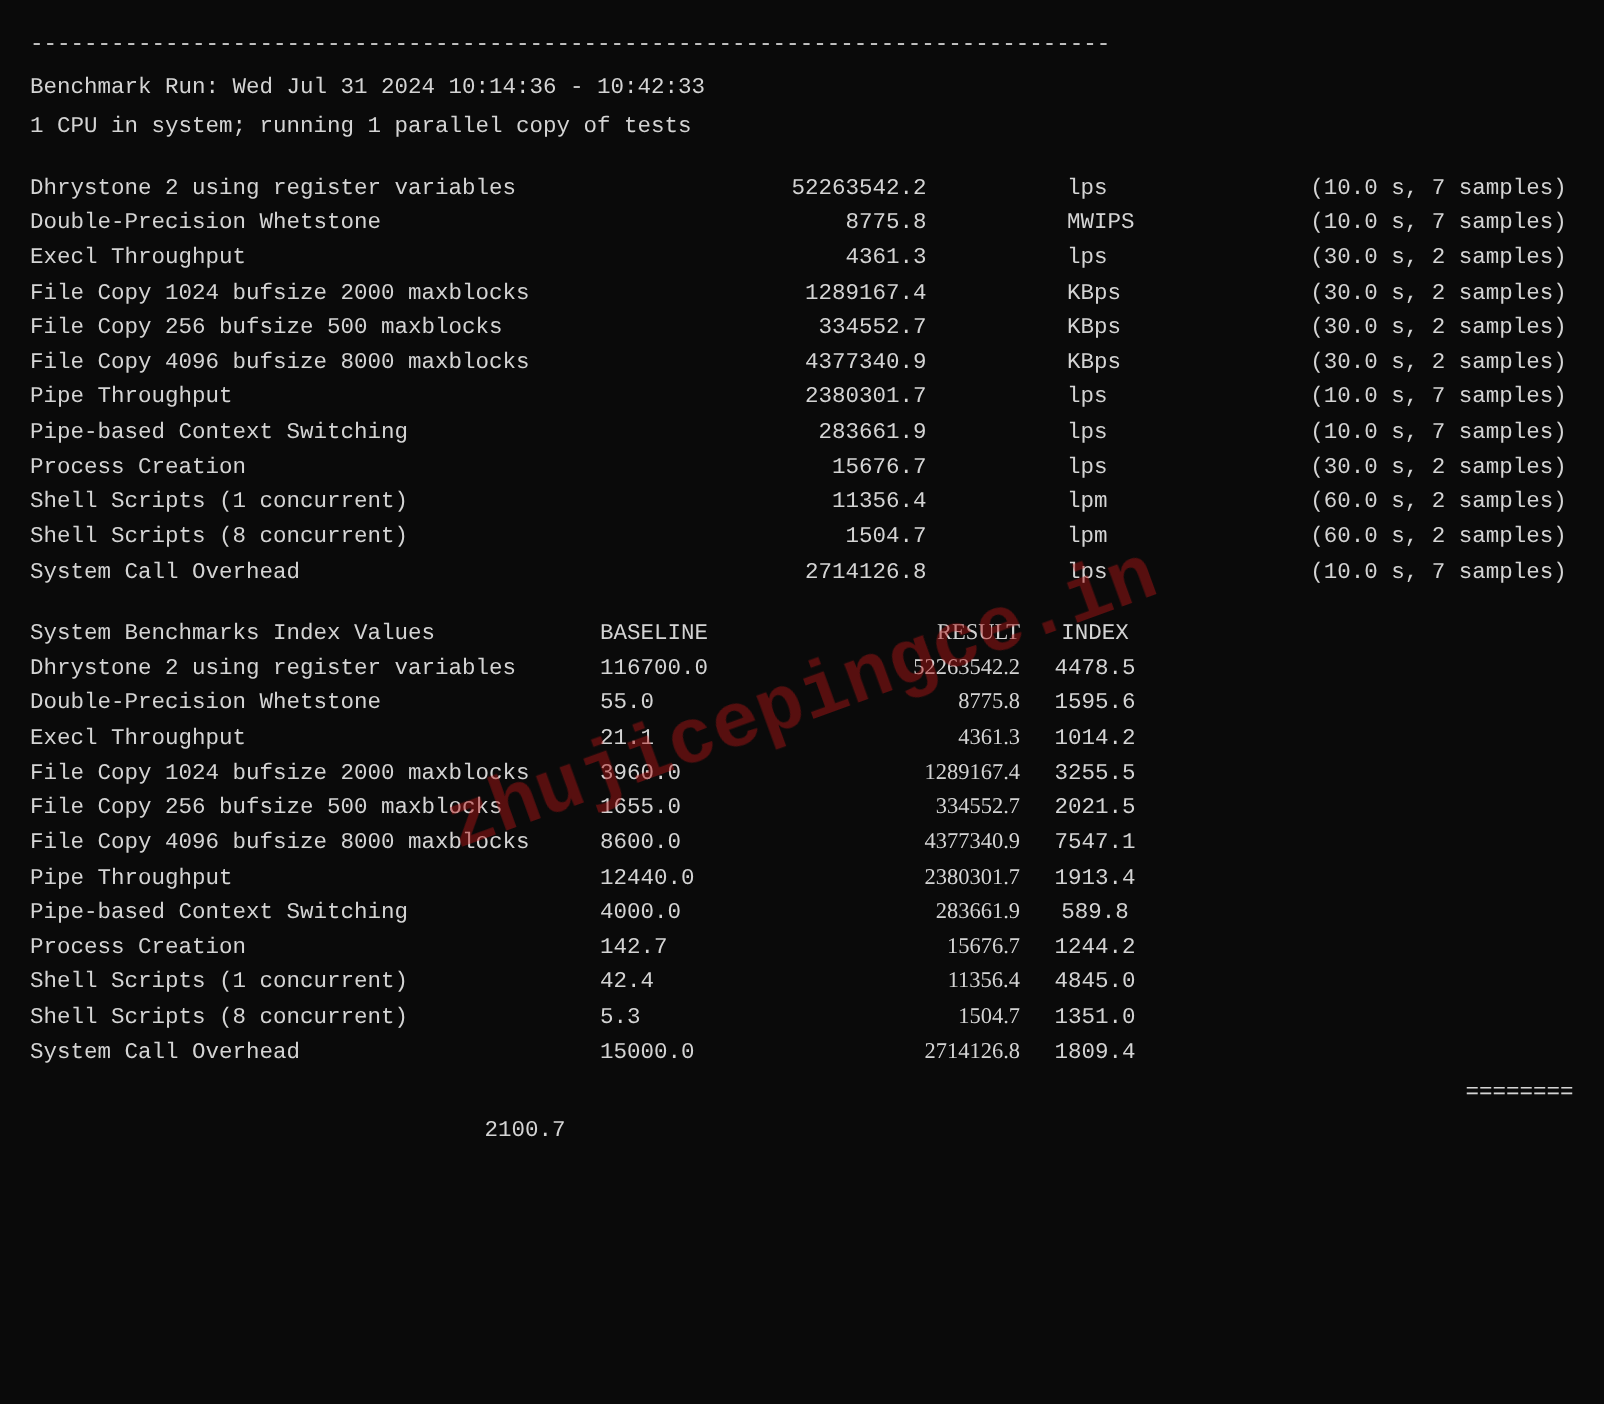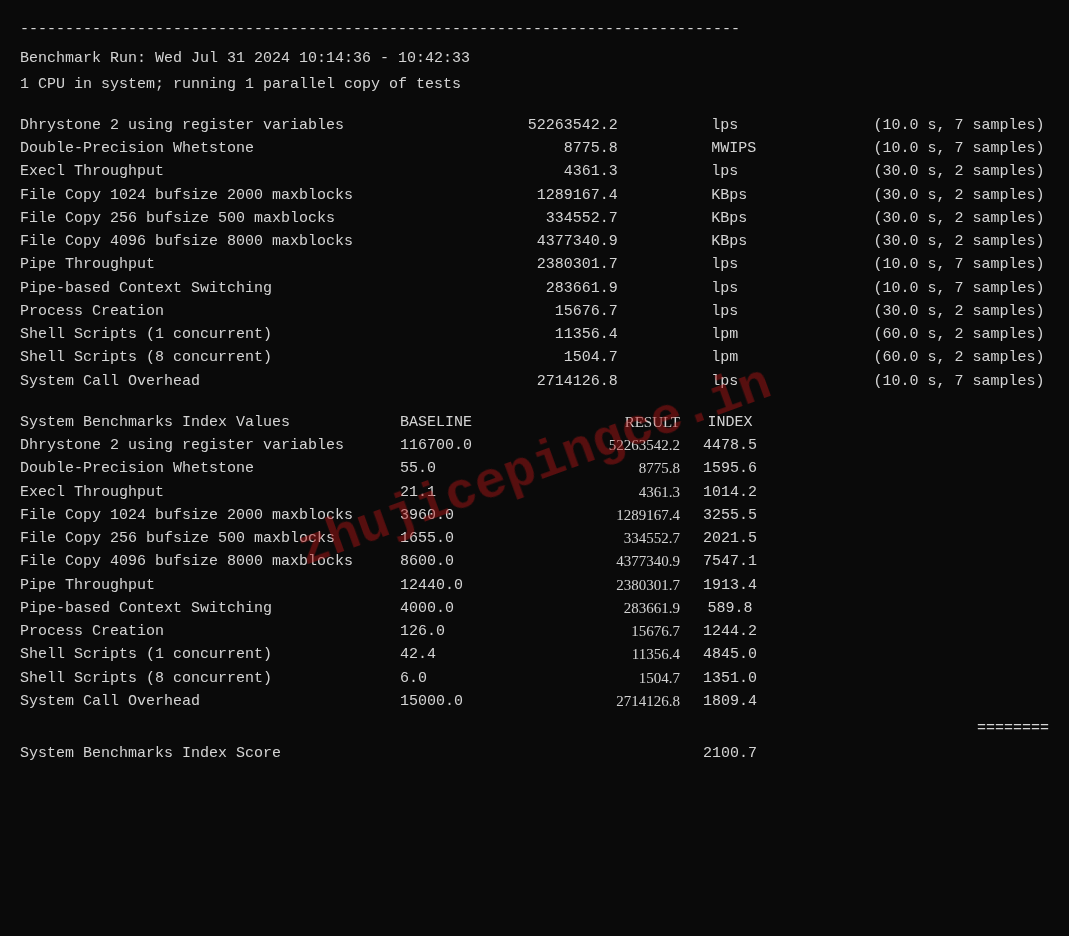--- a/index.html
+++ b/index.html
@@ -221,44 +221,43 @@
       <span class="idx-index">1913.4</span>
     </div>
     <div class="index-row">
       <span class="idx-name">Pipe-based Context Switching</span>
       <span class="idx-baseline">4000.0</span>
       <span class="idx-result">283661.9</span>
       <span class="idx-index">589.8</span>
     </div>
     <div class="index-row">
       <span class="idx-name">Process Creation</span>
-      <span class="idx-baseline">126.0</span>
+      <span class="idx-baseline">142.7</span>
       <span class="idx-result">15676.7</span>
       <span class="idx-index">1244.2</span>
     </div>
     <div class="index-row">
       <span class="idx-name">Shell Scripts (1 concurrent)</span>
       <span class="idx-baseline">42.4</span>
       <span class="idx-result">11356.4</span>
       <span class="idx-index">4845.0</span>
     </div>
     <div class="index-row">
       <span class="idx-name">Shell Scripts (8 concurrent)</span>
-      <span class="idx-baseline">6.0</span>
+      <span class="idx-baseline">5.3</span>
       <span class="idx-result">1504.7</span>
       <span class="idx-index">1351.0</span>
     </div>
     <div class="index-row">
       <span class="idx-name">System Call Overhead</span>
       <span class="idx-baseline">15000.0</span>
       <span class="idx-result">2714126.8</span>
       <span class="idx-index">1809.4</span>
     </div>
     <div class="equals-row" style="padding-right: 0px; text-align: right;">========</div>
     <div class="score-row">
-      <span class="idx-name">System Benchmarks Index Score</span>
       <span class="idx-baseline"></span>
       <span class="idx-result"></span>
       <span class="idx-index">2100.7</span>
     </div>
   </div>
 
 <div class="watermark" id="watermark">zhujicepingce.in</div>
 
 </body></html>

